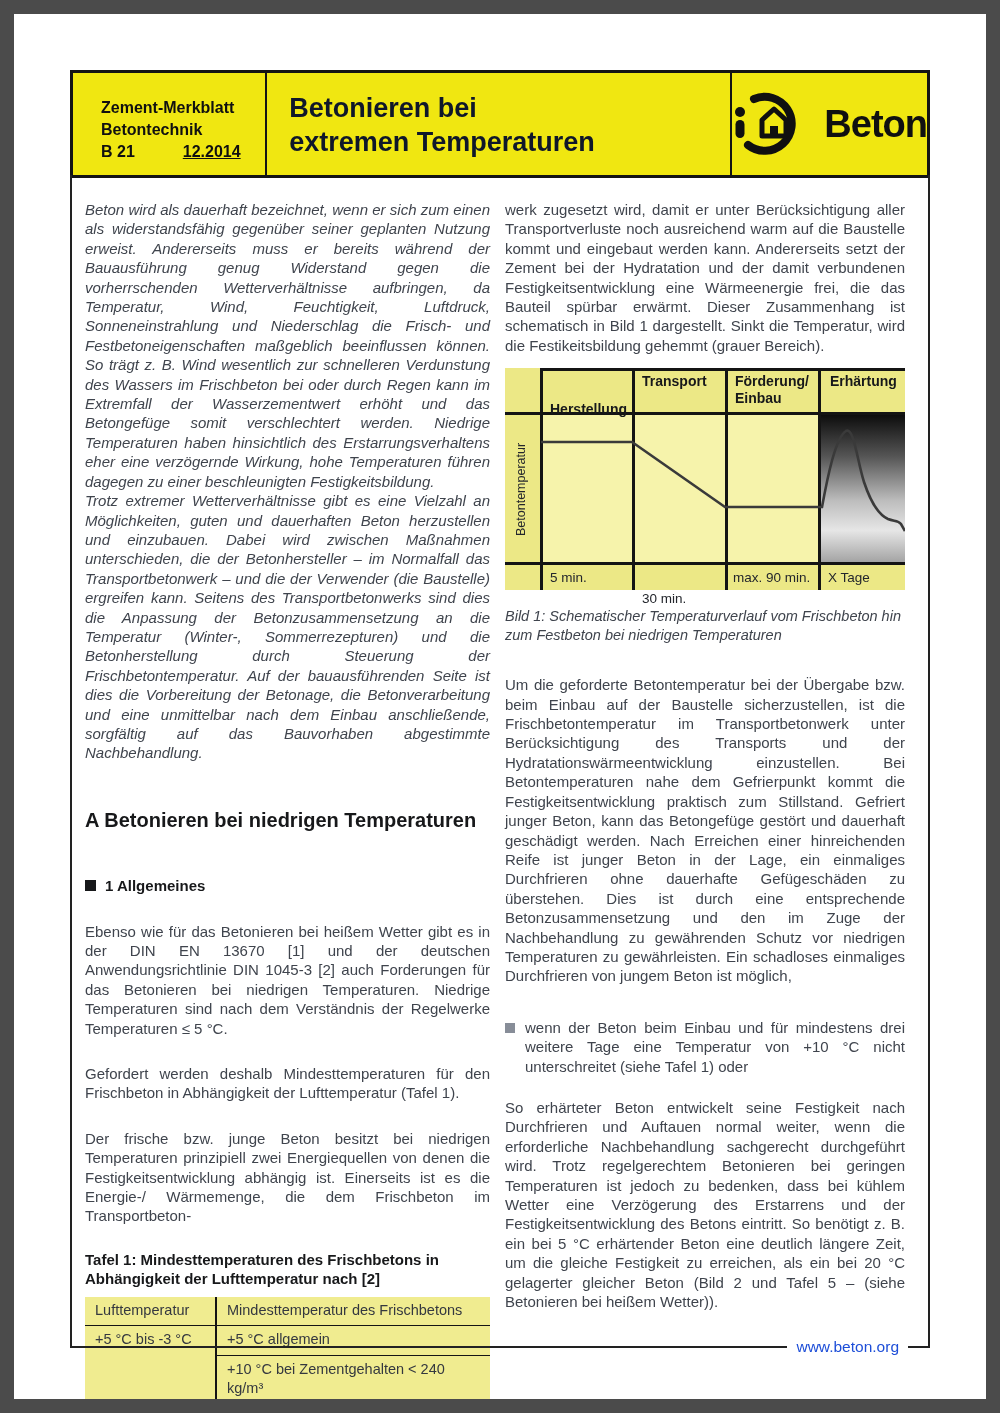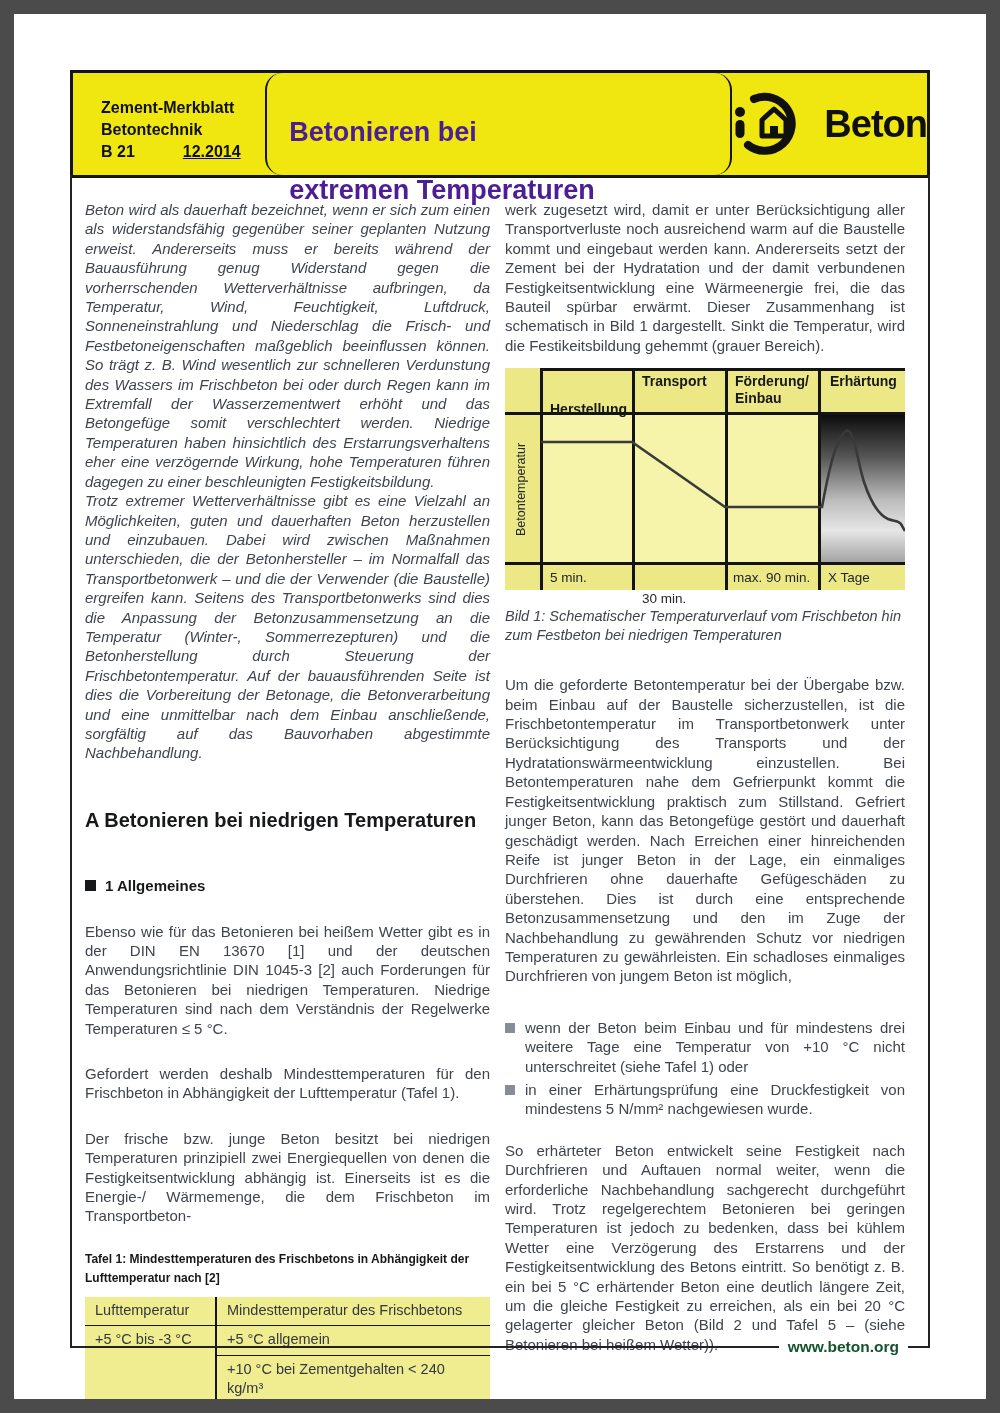--- a/index.html
+++ b/index.html
@@ -12,60 +12,60 @@
   .page{
     position:absolute;left:14px;top:14px;width:972px;height:1385px;
     background:#ffffff;overflow:hidden;
   }
   
   .header-box{
     position:absolute;left:56px;top:56px;width:860px;height:108px;
     background:#f0e711;border:3px solid #141414;box-sizing:border-box;
     display:flex;
   }
-  .hdr-cell{box-sizing:border-box;height:100%;border-radius:17px;}
+  .hdr-cell{box-sizing:border-box;height:100%;}
   .hdr-series{width:195px;padding:24px 10px 0 28px;}
   .hdr-series .ln{font-weight:bold;font-size:16px;line-height:22px;color:#101010;}
   .hdr-series .num-row{display:flex;}
   .hdr-series .date{margin-left:48px;text-decoration:underline;}
   .hdr-title{
     width:475px;border-left:2.5px solid #141414;border-right:2.5px solid #141414;
     padding:18px 0 0 22px;
   }
-  .hdr-title .t{font-weight:bold;font-size:27px;line-height:34px;color:#4c1d95;margin-top:24px;}
+  .hdr-title .t{font-weight:bold;font-size:27px;line-height:34px;color:#0f172a;}
   .hdr-logo{flex:1;display:flex;align-items:center;justify-content:center;gap:8px;}
   .hdr-logo .beton-word{font-weight:bold;font-size:38px;color:#101010;letter-spacing:-1px;}
   
   .body-frame{
     position:absolute;left:56px;top:161px;width:860px;height:1172px;
     border-left:2px solid #222;border-right:2px solid #222;box-sizing:border-box;
   }
   .footer-row{
     position:absolute;left:56px;top:1324px;width:860px;height:18px;
     display:flex;align-items:center;
   }
   .footer-row .rule{border-top:2.5px solid #222;height:0;}
   .footer-row .rule.long{flex:1;}
   .footer-row .rule.short{width:22px;}
   .footer-row .url{
-    font-weight:bold;font-size:15.5px;color:#14532d;padding:0 9px;white-space:nowrap;
+    font-weight:normal;font-size:15.5px;color:#1d4ed8;padding:0 9px;white-space:nowrap;
     text-decoration:none;cursor:pointer;
   }
   
   .col{position:absolute;top:186px;color:#3f444d;font-size:15px;line-height:19.4px;}
   .col-left{left:71px;width:405px;}
   .col-right{left:491px;width:400px;}
   .col p{margin:0;text-align:justify;}
   .col p.sp{margin-top:26px;}
   .italic{font-style:italic;}
   .heading-a{margin-top:48px;font-weight:bold;font-size:20px;color:#17181a;}
   .heading-1{margin-top:46px;font-weight:bold;font-size:15px;color:#17181a;display:flex;align-items:center;gap:9px;}
   .sq-black{width:11px;height:11px;background:#17181a;display:inline-block;flex:none;}
   
-  .tafel-caption{margin-top:24px;font-weight:bold;font-size:12px;line-height:19px;color:#17181a;text-align:left;}
+  .tafel-caption{margin-top:24px;font-weight:bold;font-size:15px;line-height:19px;color:#17181a;text-align:left;}
   .tafel{
     margin-top:9px;width:405px;background:#f0ec90;font-size:14.5px;color:#34383f;
     display:grid;grid-template-columns:130px 1fr;box-sizing:border-box;
   }
   .tafel .cell{padding:4px 8px 5px 10px;box-sizing:border-box;}
   .tafel .vline{border-left:2.5px solid #141414;}
   .tafel .hline{border-bottom:1.8px solid #141414;}
   .tafel .span2{grid-row:2 / span 2;}
   
   .chart{
@@ -193,24 +193,20 @@
     </div>
     <div class="bild-caption">Bild 1: Schematischer Temperaturverlauf vom Frischbeton hin zum Festbeton bei niedrigen Temperaturen</div>
 
     <p style="margin-top:30px;">Um die geforderte Betontemperatur bei der Übergabe bzw. beim Einbau auf der Baustelle sicherzustellen, ist die Frischbetontemperatur im Transportbetonwerk unter Berücksichtigung des Transports und der Hydratationswärmeentwicklung einzustellen. Bei Betontemperaturen nahe dem Gefrierpunkt kommt die Festigkeitsentwicklung praktisch zum Stillstand. Gefriert junger Beton, kann das Betongefüge gestört und dauerhaft geschädigt werden. Nach Erreichen einer hinreichenden Reife ist junger Beton in der Lage, ein einmaliges Durchfrieren ohne dauerhafte Gefügeschäden zu überstehen. Dies ist durch eine entsprechende Betonzusammensetzung und den im Zuge der Nachbehandlung zu gewährenden Schutz vor niedrigen Temperaturen zu gewährleisten. Ein schadloses einmaliges Durchfrieren von jungem Beton ist möglich,</p>
 
     <div class="bullets">
       <div class="bullet">
         <span class="sq"></span>
         <span class="tx">wenn der Beton beim Einbau und für mindestens drei weitere Tage eine Temperatur von +10 °C nicht unterschreitet (siehe Tafel 1) oder</span>
       </div>
-      <div class="bullet">
-        <span class="sq"></span>
-        <span class="tx">in einer Erhärtungsprüfung eine Druckfestigkeit von mindestens 5 N/mm² nachgewiesen wurde.</span>
-      </div>
     </div>
 
     <p style="margin-top:22px;">So erhärteter Beton entwickelt seine Festigkeit nach Durchfrieren und Auftauen normal weiter, wenn die erforderliche Nachbehandlung sachgerecht durchgeführt wird. Trotz regelgerechtem Betonieren bei geringen Temperaturen ist jedoch zu bedenken, dass bei kühlem Wetter eine Verzögerung des Erstarrens und der Festigkeitsentwicklung des Betons eintritt. So benötigt z. B. ein bei 5 °C erhärtender Beton eine deutlich längere Zeit, um die gleiche Festigkeit zu erreichen, als ein bei 20 °C gelagerter gleicher Beton (Bild 2 und Tafel 5 – (siehe Betonieren bei heißem Wetter)).</p>
   </div>
 
   <div class="footer-row">
     <div class="rule long"></div>
     <a class="url">www.beton.org</a>
     <div class="rule short"></div>
   </div>

